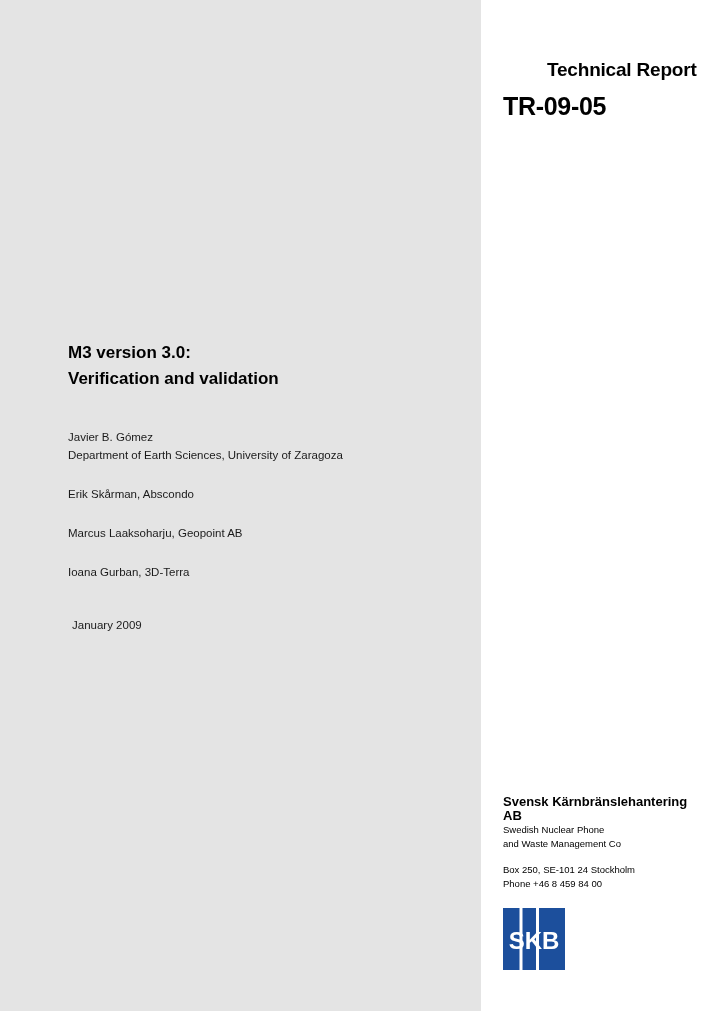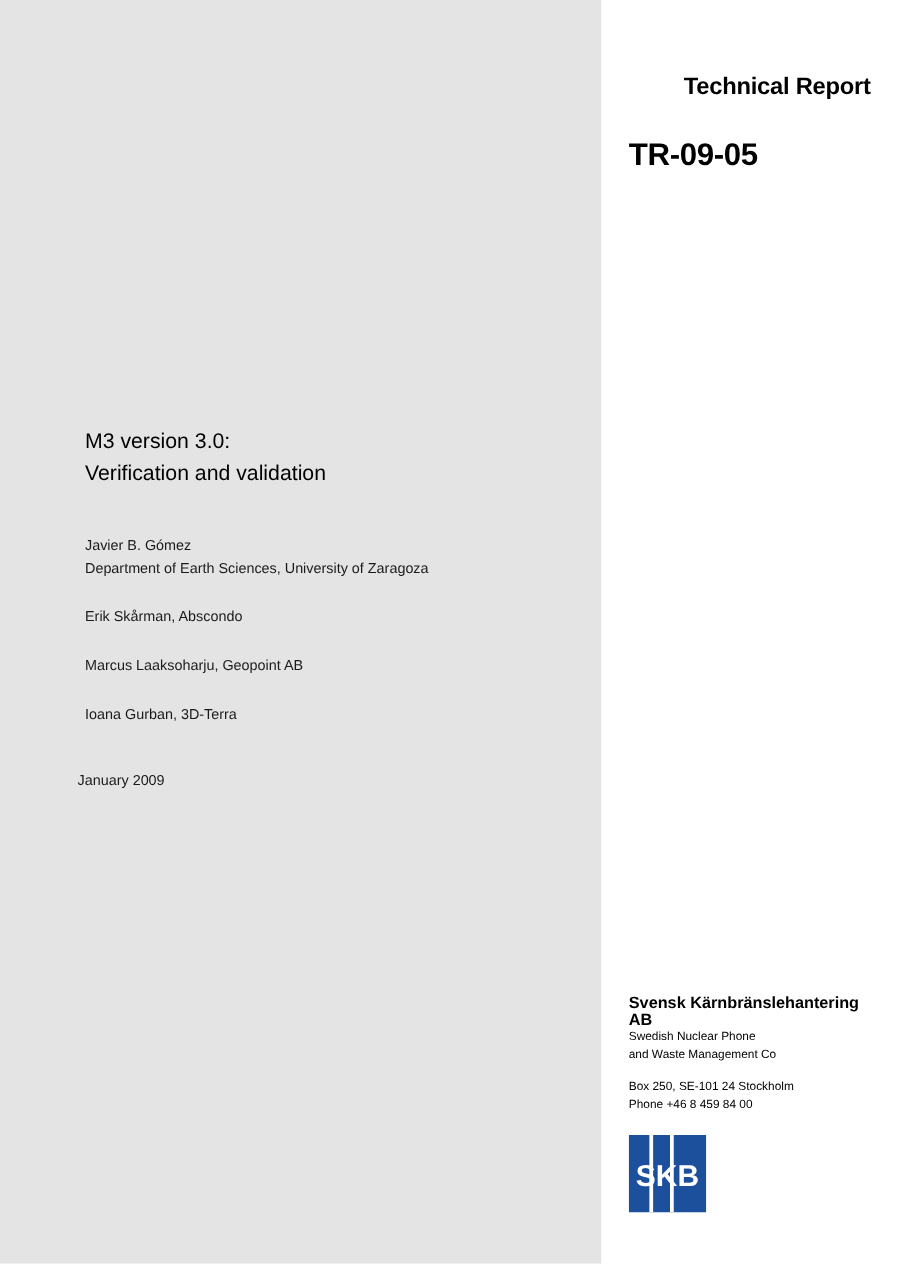--- a/index.html
+++ b/index.html
@@ -49,38 +49,38 @@
   }
   .report-type {
     font-size: 19px;
     font-weight: bold;
     color: #000000;
     letter-spacing: -0.2px;
     line-height: 24px;
     margin-left: 44px;
   }
   .report-number {
-    margin-top: 28px;
+    margin-top: 10px;
     font-size: 25px;
     font-weight: bold;
     color: #000000;
     letter-spacing: -0.3px;
     line-height: 28px;
   }
 
   
   .title-block {
     position: absolute;
     left: 68px;
     top: 340px;
     width: 400px;
   }
   .doc-title {
     font-size: 17px;
-    font-weight: normal;
+    font-weight: bold;
     color: #000000;
     line-height: 26px;
     margin: 0;
   }
 
   .authors-block {
     position: absolute;
     left: 68px;
     top: 428px;
     width: 400px;
@@ -92,21 +92,21 @@
     margin-bottom: 0;
   }
   .author-line {
     font-size: 11.5px;
     color: #1a1a1a;
     line-height: 18px;
   }
 
   .doc-date {
     position: absolute;
-    left: 62px;
+    left: 72px;
     top: 616px;
     font-size: 11.5px;
     color: #1a1a1a;
     line-height: 18px;
   }
 
   
   .publisher-block {
     position: absolute;
     left: 503px;

